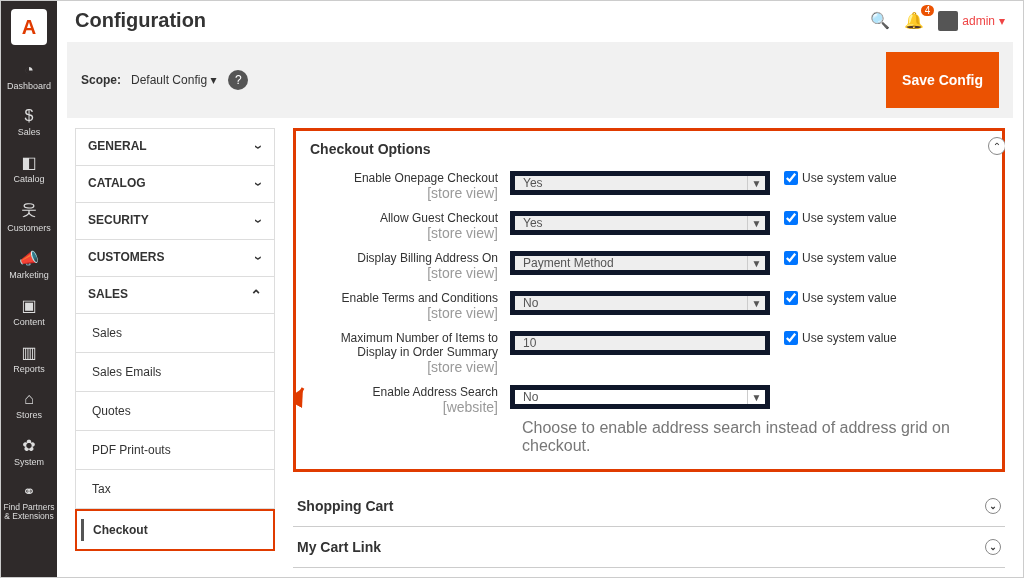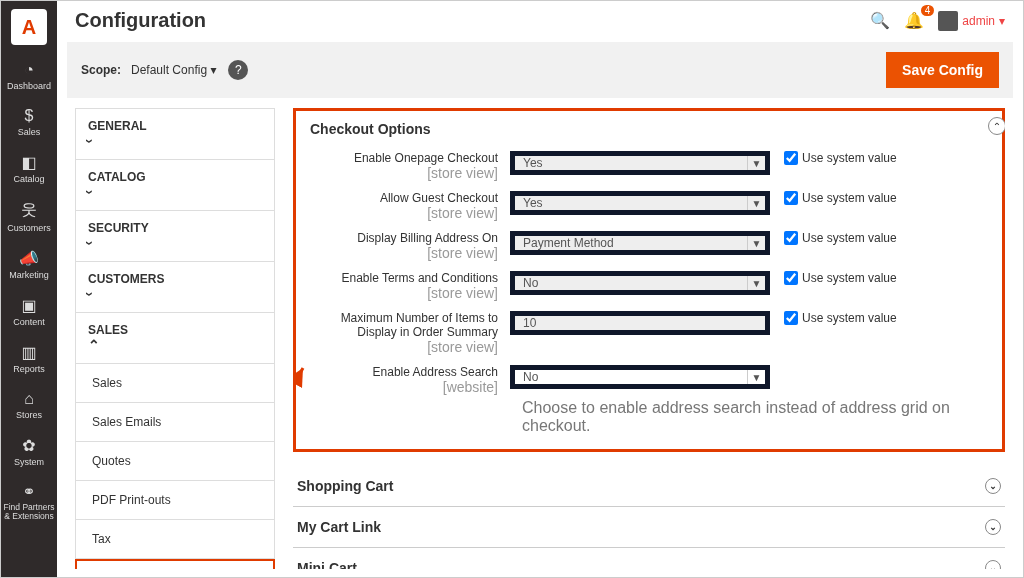--- a/index.html
+++ b/index.html
@@ -18,25 +18,25 @@
   .header h1 { font-size: 20px; font-weight: 600; flex: 0 0 auto; }
   .header .sp { flex:1; }
   .hicon { margin-left: 14px; font-size: 16px; cursor:pointer; position: relative; }
   .badge { position:absolute; top:-6px; right:-10px; background:#eb5202; color:#fff; font-size:10px; border-radius:8px; padding:0 4px; }
   .user { margin-left:14px; display:flex; align-items:center; gap:4px; font-size:12px; color:#ef4444; cursor:pointer; }
   .user .av { width:20px; height:20px; background:#555; border-radius:2px; display:inline-block;}
   .scope-bar { margin: 6px 10px 10px; background:#f1f1f1; padding: 10px 14px; display:flex; align-items:center; }
   .scope-bar .lbl { font-weight:600; font-size:12px; margin-right:10px;}
   .scope-sel { font-size:12px; background:transparent; border:none; cursor:pointer; }
   .help { width:20px; height:20px; background:#555; color:#fff; border-radius:50%; display:inline-flex; align-items:center; justify-content:center; font-size:12px; margin-left:12px; cursor:pointer;}
-  .save { margin-left:auto; background:#eb5202; color:#fff; border:none; padding:10px 16px; font-weight:600; font-size:14px; cursor:pointer;}
+  .save { margin-left:auto; background:#eb5202; color:#fff; border:none; padding:20px 16px; font-weight:600; font-size:14px; cursor:pointer;}
   .content { flex:1; display:flex; overflow:hidden; padding: 0 18px 8px; gap: 18px; }
   
   .cfg-tabs { width: 200px; overflow-y:auto; }
-  .tab-head { border:1px solid #ddd; border-bottom:none; padding:10px 12px; font-size:12px; font-weight:700; display:flex; justify-content:space-between; cursor:pointer; background:#fff;flex-direction:column;}
+  .tab-head { border:1px solid #ddd; border-bottom:none; padding:10px 12px; font-size:12px; font-weight:700; display:flex; justify-content:space-between; cursor:pointer; background:#fff;}
   .tab-head:last-of-type { border-bottom:1px solid #ddd;}
   .sub { border:1px solid #ddd; border-top:none; padding:12px 16px; font-size:12px; cursor:pointer; background:#fff;}
   .sub.sel { border:2px solid #e03b00; font-weight:700; position:relative; }
   .sub.sel::before { content:""; position:absolute; left:4px; top:8px; bottom:8px; width:3px; background:#555;}
   .tab-head .chev::before { content: "⌄"; font-size:14px; }
   .tab-head.closed .chev::before { content: "›"; display:inline-block; transform: rotate(90deg);}
   .tab-head.open .chev::before { content: "⌃"; }
   
   .form { flex:1; overflow-y:auto; position:relative; }
   .box { border: 3px solid #e03b00; padding: 10px 14px 14px; margin-bottom: 14px; position:relative; }

